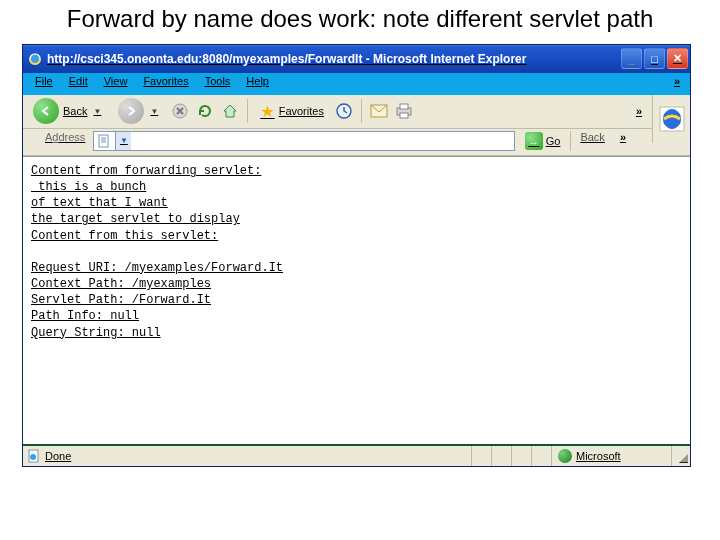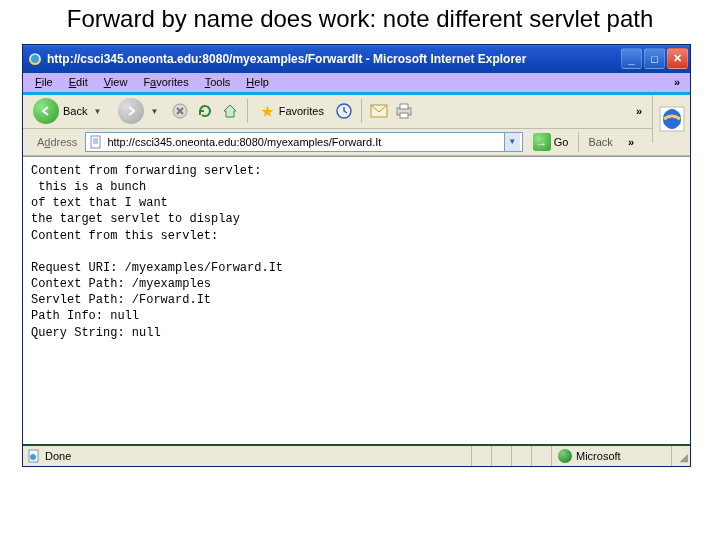--- a/index.html
+++ b/index.html
@@ -18,20 +18,21 @@
     padding: 5px 30px 10px 30px;
     line-height: 1.2;
     color: #000;
   }
   .browser {
     margin: 0 29px 0 22px;
     border: 1px solid #0a246a;
     background: #ece9d8;
     font-family: Tahoma, sans-serif;
     font-size: 11px;
+    text-decoration: underline;
   }
   .titlebar {
     background: linear-gradient(to bottom, #3a74e0 0%, #2159cf 8%, #1a50c7 40%, #1246b9 70%, #0e3ea6 100%);
     color: #fff;
     height: 28px;
     display: flex;
     align-items: center;
     padding: 0 2px 0 4px;
   }
   .titlebar .ie-icon {
@@ -60,22 +61,22 @@
     justify-content: center;
     font-weight: bold;
     font-size: 11px;
     color: #fff;
     background: linear-gradient(to bottom, #4f8ae6, #2158c7);
   }
   .win-btn.close {
     background: linear-gradient(to bottom, #f08070, #d43a22);
   }
   .menubar {
-    background: #c4b5fd;
-    border-bottom: 3px solid #0ea5e9;
+    background: #0ea5e9;
+    border-bottom: 5px solid #0ea5e9;
     display: flex;
     height: 22px;
     align-items: center;
     padding: 0 4px;
     font-size: 11px;
   }
   .menu-item {
     padding: 2px 8px;
   }
   .menu-item u { text-decoration: underline; }
@@ -140,23 +141,23 @@
   .icon-box {
     width:22px; height:22px;
     display:inline-flex;
     align-items:center;
     justify-content:center;
     border-radius:3px;
   }
   .addrbar {
     background: #ece9d8;
     display: flex;
-    align-items: center;
+    align-items: flex-start;
     height: 26px;
-    padding: 2px 12px;
+    padding: 2px 20px;
     gap: 6px;
     font-size: 11px;
   }
   .addr-label { color:#666; padding:0 2px;}
   .addr-field {
     flex:1;
     display:flex;
     align-items:center;
     background:#fff;
     border:1px solid #7f9db9;
@@ -375,21 +376,20 @@
 
       <div class="addrbar">
         <span class="addr-label">A<u>d</u>dress</span>
         <div class="addr-field">
           <span class="page-icon">
             <svg width="14" height="14" viewBox="0 0 14 14">
                 <rect x="2" y="1" width="9" height="12" fill="#fff" stroke="#7a94b8"></rect>
                 <path d="M4 4h5M4 6h5M4 8h5" stroke="#7a94b8"></path>
               </svg>
           </span>
-          <input class="addr-input" value="http://csci345.oneonta.edu:8080/myexamples/Forward.It" style="">
           <span class="addr-drop">▼</span>
         </div>
         <div class="go-btn">
           <span class="go-icon">→</span>
           <span>Go</span>
         </div>
         <span style="width:1px;height:20px;background:#c0bcaa"></span>
         <span class="links-label">Back</span>
         <span class="chevrons">»</span>
       </div>

